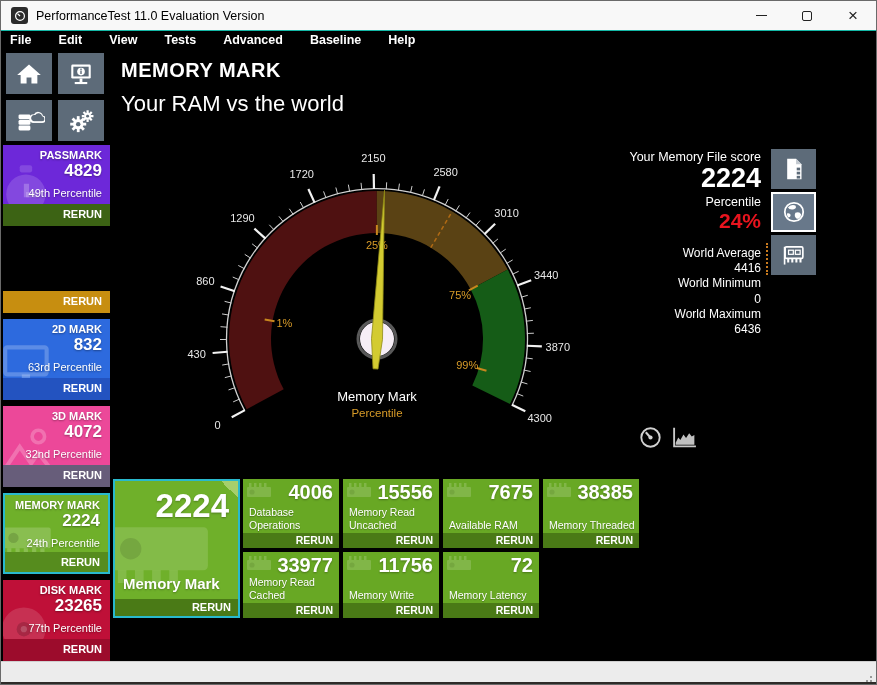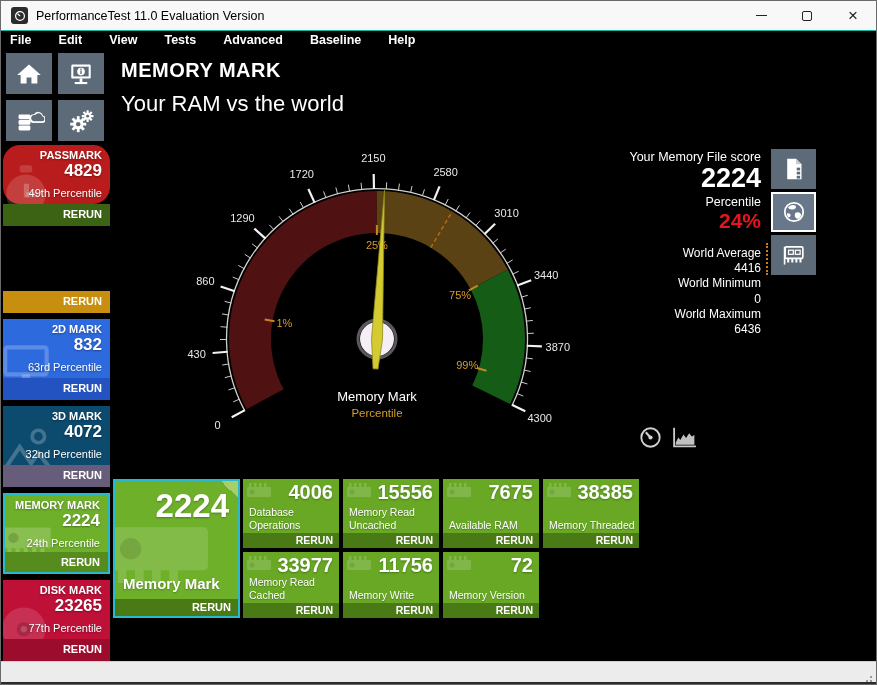--- a/index.html
+++ b/index.html
@@ -181,21 +181,21 @@
               <circle r="2.1" fill="#5d6b79"></circle>
             </g>
           </g>
         </svg>
       </div>
     </div>
 
     <div class="sidebar">
 
       <div class="side-tile">
-        <div class="st-main" style="background: #b91c1c; border-radius: 17px;">
+        <div class="st-main" style="background: #6d28d9;">
           <svg class="wm" width="58" height="58" viewBox="0 0 56 56">
             <circle cx="26" cy="32" r="19" fill="rgba(255,255,255,.17)"></circle>
             <rect x="20" y="4" width="12" height="7" rx="2" fill="rgba(255,255,255,.17)"></rect>
             <rect x="24" y="22" width="5" height="13" fill="rgba(255,255,255,.25)"></rect>
             <rect x="26" y="30" width="12" height="5" fill="rgba(255,255,255,.25)"></rect>
           </svg>
           <div class="st-label">PASSMARK</div>
           <div class="st-value">4829</div>
           <div class="st-pct">49th Percentile</div>
         </div>
@@ -220,21 +220,21 @@
           <div class="st-label">2D MARK</div>
           <div class="st-value">832</div>
           <div class="st-pct">63rd Percentile</div>
         </div>
         <div class="st-footer" style="background: rgb(35, 83, 192);">
           <span>RERUN</span>
         </div>
       </div>
 
       <div class="side-tile">
-        <div class="st-main" style="background: #0c4a6e; padding-left: 8px;">
+        <div class="st-main" style="background: #ec4899; padding-left: 8px;">
           <svg class="wm" width="58" height="58" viewBox="0 0 56 56">
             <circle cx="38" cy="14" r="6" fill="none" stroke="rgba(255,255,255,.25)" stroke-width="3.5"></circle>
             <path d="M4 48 L20 24 L31 40 L38 30 L52 48 Z" fill="none" stroke="rgba(255,255,255,.25)" stroke-width="4"></path>
           </svg>
           <div class="st-label">3D MARK</div>
           <div class="st-value">4072</div>
           <div class="st-pct">32nd Percentile</div>
         </div>
         <div class="st-footer" style="background: rgb(103, 93, 122);">
           <span>RERUN</span>
@@ -542,21 +542,21 @@
       <div class="r-tile">
         <svg class="r-wm" width="30" height="24" viewBox="0 0 30 24">
           <rect x="2" y="6" width="24" height="10" rx="1" fill="rgba(255,255,255,.3)"></rect>
           <rect x="4" y="2" width="2.5" height="4" fill="rgba(255,255,255,.3)"></rect>
             <rect x="9" y="2" width="2.5" height="4" fill="rgba(255,255,255,.3)"></rect>
           <rect x="14" y="2" width="2.5" height="4" fill="rgba(255,255,255,.3)"></rect>
             <rect x="19" y="2" width="2.5" height="4" fill="rgba(255,255,255,.3)"></rect>
           <circle cx="7" cy="11" r="2.6" fill="rgba(0,0,0,.15)"></circle>
         </svg>
         <div class="r-value">72</div>
-        <div class="r-label">Memory Version</div>
+        <div class="r-label">Memory Latency</div>
         <div class="r-footer">
             <span>RERUN</span>
           </div>
       </div>
 
     </div>
   </div>
 
   <div class="statusbar">
     <div class="grip"></div>

